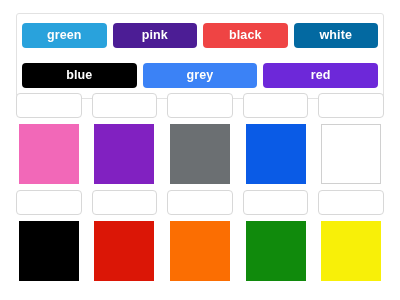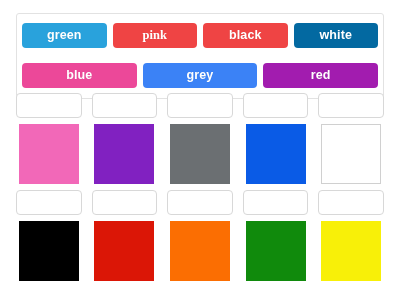--- a/index.html
+++ b/index.html
@@ -89,28 +89,28 @@
   .swatch.outlined {
     border: 1px solid #d0d0d0;
   }
 </style>
 </head>
 <body style="background-color: rgb(255, 255, 255);">
 
 <div id="word-bank">
   <div class="word-row">
     <div class="word-tile" style="background-color: rgb(41, 162, 220);">green</div>
-    <div class="word-tile" style="background-color: #ef4444; font-family: Liberation Serif, serif;">pink</div>
+    <div class="word-tile" style="background-color: #4c1d95;">pink</div>
     <div class="word-tile" style="background-color: #ef4444;">black</div>
     <div class="word-tile" style="background-color: #0369a1;">white</div>
   </div>
   <div class="word-row">
-    <div class="word-tile" style="background-color: #ec4899;">blue</div>
+    <div class="word-tile" style="background-color: #000000;">blue</div>
     <div class="word-tile" style="background-color: #3b82f6;">grey</div>
-    <div class="word-tile" style="background-color: #a21caf;">red</div>
+    <div class="word-tile" style="background-color: #6d28d9;">red</div>
   </div>
 </div>
 
 <div class="grid-row" id="answer-row-1">
   <div class="cell">
     <div class="drop-zone"></div>
     <div class="swatch" style="background-color: rgb(242, 104, 184);"></div>
   </div>
   <div class="cell">
     <div class="drop-zone"></div>

